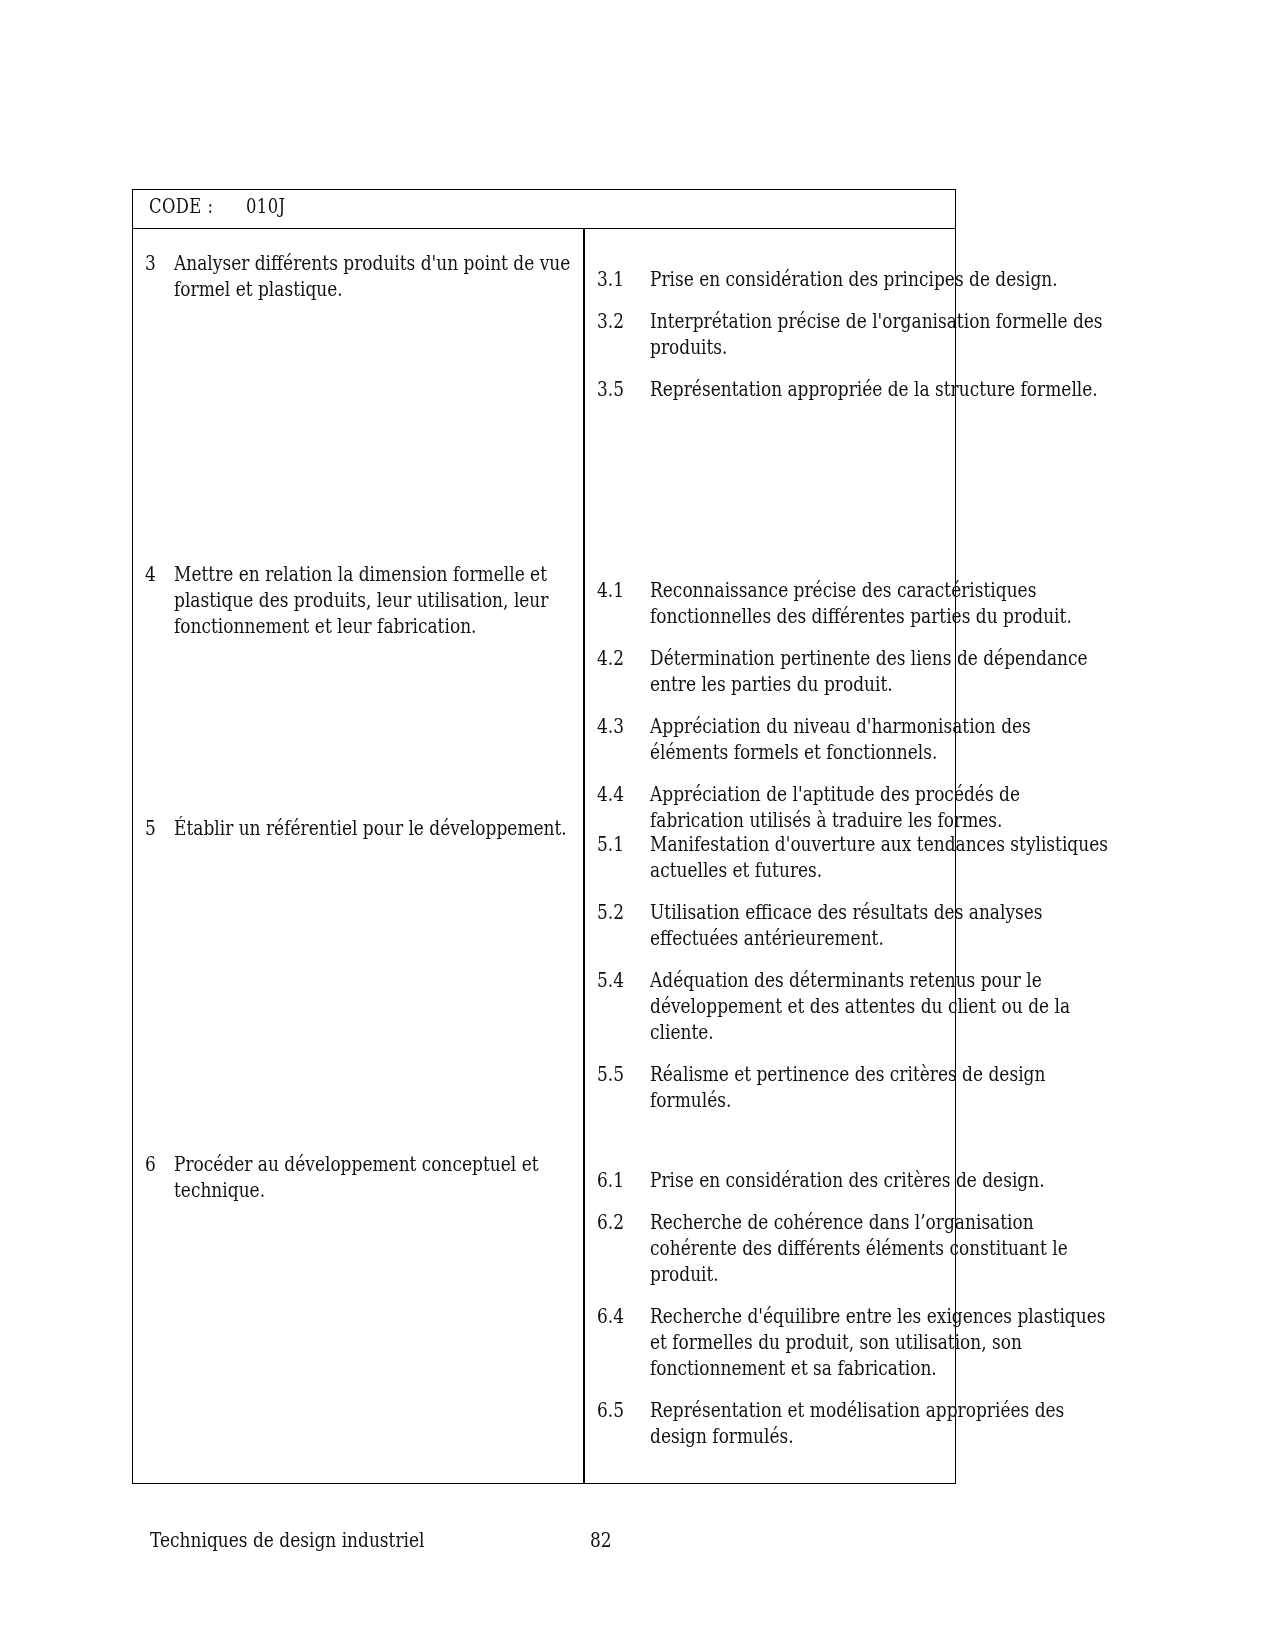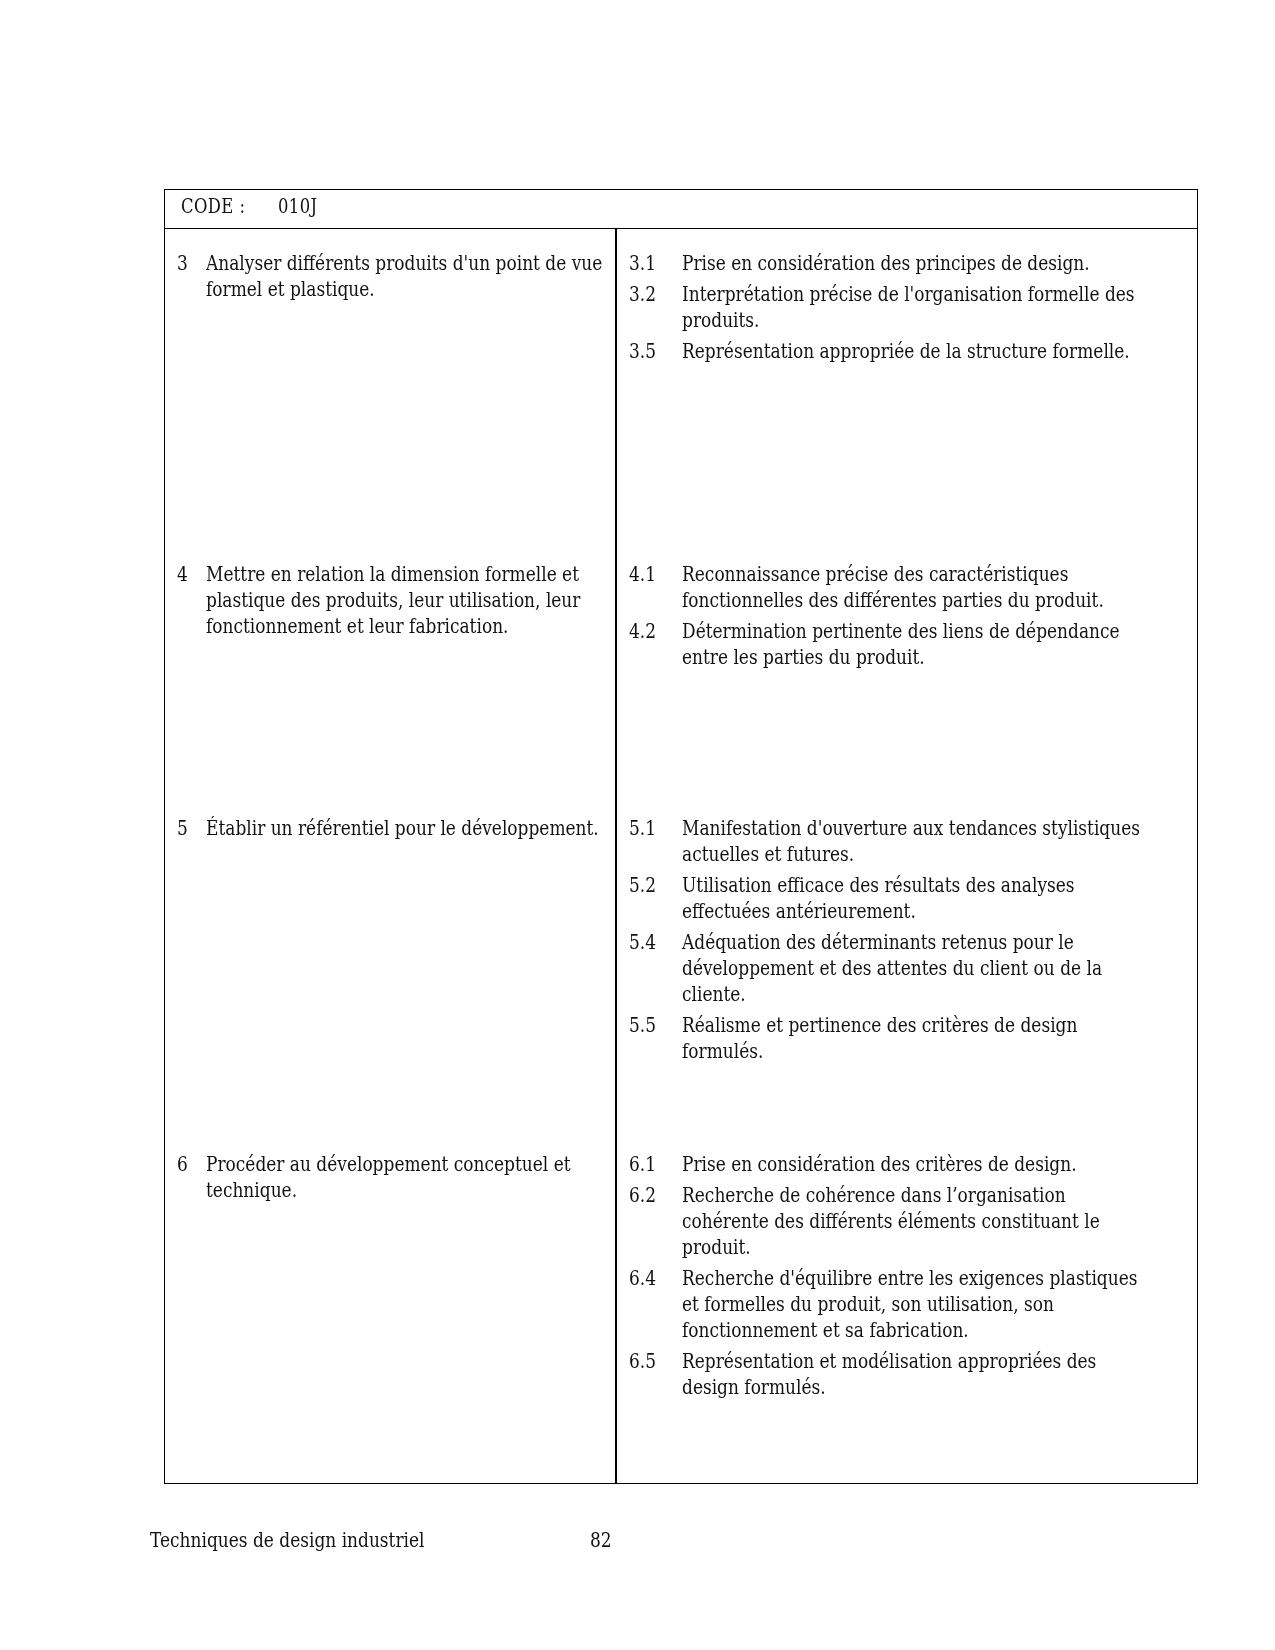--- a/index.html
+++ b/index.html
@@ -2,21 +2,21 @@
 <html><head>
 <meta charset="utf-8">
 <style>
   html, body { margin: 0; padding: 0; background: #ffffff; }
   body {
     width: 1275px; height: 1650px; position: relative; overflow: hidden;
     font-family: "DejaVu Serif", "Liberation Serif", serif;
     color: #111111;
   }
   .page-table {
-    position: absolute; left: 164px; top: 189px; width: 1034px; height: 1295px;
+    position: absolute; left: 132px; top: 189px; width: 824px; height: 1295px;
     border: 1.5px solid #000; box-sizing: border-box;
   }
   .code-row {
     position: absolute; left: 0; top: 0; right: 0; height: 39px;
     border-bottom: 1.5px solid #000; box-sizing: border-box;
     font-size: 20px; letter-spacing: 0.5px;
   }
   .code-row .code-label { position: absolute; left: 16px; top: 4px; transform: scaleX(0.82); transform-origin: left; }
   .code-row .code-value { position: absolute; left: 113px; top: 4px; transform: scaleX(0.82); transform-origin: left; }
   .col-divider {
@@ -33,21 +33,21 @@
   }
   .num-main {
     position: absolute; left: 12px; top: 0; font-size: 20px; line-height: 26px;
     transform: scaleX(0.85); transform-origin: left;
   }
   .main-text {
     position: absolute; left: 41px; width: 470px; top: 0; font-size: 20px; line-height: 26px;
     transform: scaleX(0.85); transform-origin: left;
   }
   .crit {
-    position: relative; font-size: 20px; line-height: 26px; margin-bottom: 5px;
+    position: relative; font-size: 20px; line-height: 26px; margin-bottom: 5px; margin-top: 16px;
   }
   .crit .cnum {
     position: absolute; left: 12px; top: 0; transform: scaleX(0.85); transform-origin: left;
   }
   .crit .ctext {
     display: block; margin-left: 65px; width: 540px; transform: scaleX(0.85); transform-origin: left top;
   }
   .footer-left {
     position: absolute; left: 150px; top: 1528px; font-size: 20px;
     transform: scaleX(0.85); transform-origin: left;
@@ -95,20 +95,28 @@
     </div>
     <div class="right-cell">
       <div class="crit">
           <span class="cnum">4.1</span>
           <span class="ctext">Reconnaissance précise des caractéristiques fonctionnelles des différentes parties du produit.</span>
         </div>
       <div class="crit">
           <span class="cnum">4.2</span>
           <span class="ctext">Détermination pertinente des liens de dépendance entre les parties du produit.</span>
         </div>
+      <div class="crit">
+          <span class="cnum">4.3</span>
+          <span class="ctext">Appréciation du niveau d'harmonisation des éléments formels et fonctionnels.</span>
+        </div>
+      <div class="crit">
+          <span class="cnum">4.4</span>
+          <span class="ctext">Appréciation de l'aptitude des procédés de fabrication utilisés à traduire les formes.</span>
+        </div>
     </div>
   </div>
 
   <div class="section" style="top:625px;">
     <div class="left-cell">
       <span class="num-main">5</span>
       <div class="main-text">Établir un référentiel pour le développement.</div>
     </div>
     <div class="right-cell">
       <div class="crit">

